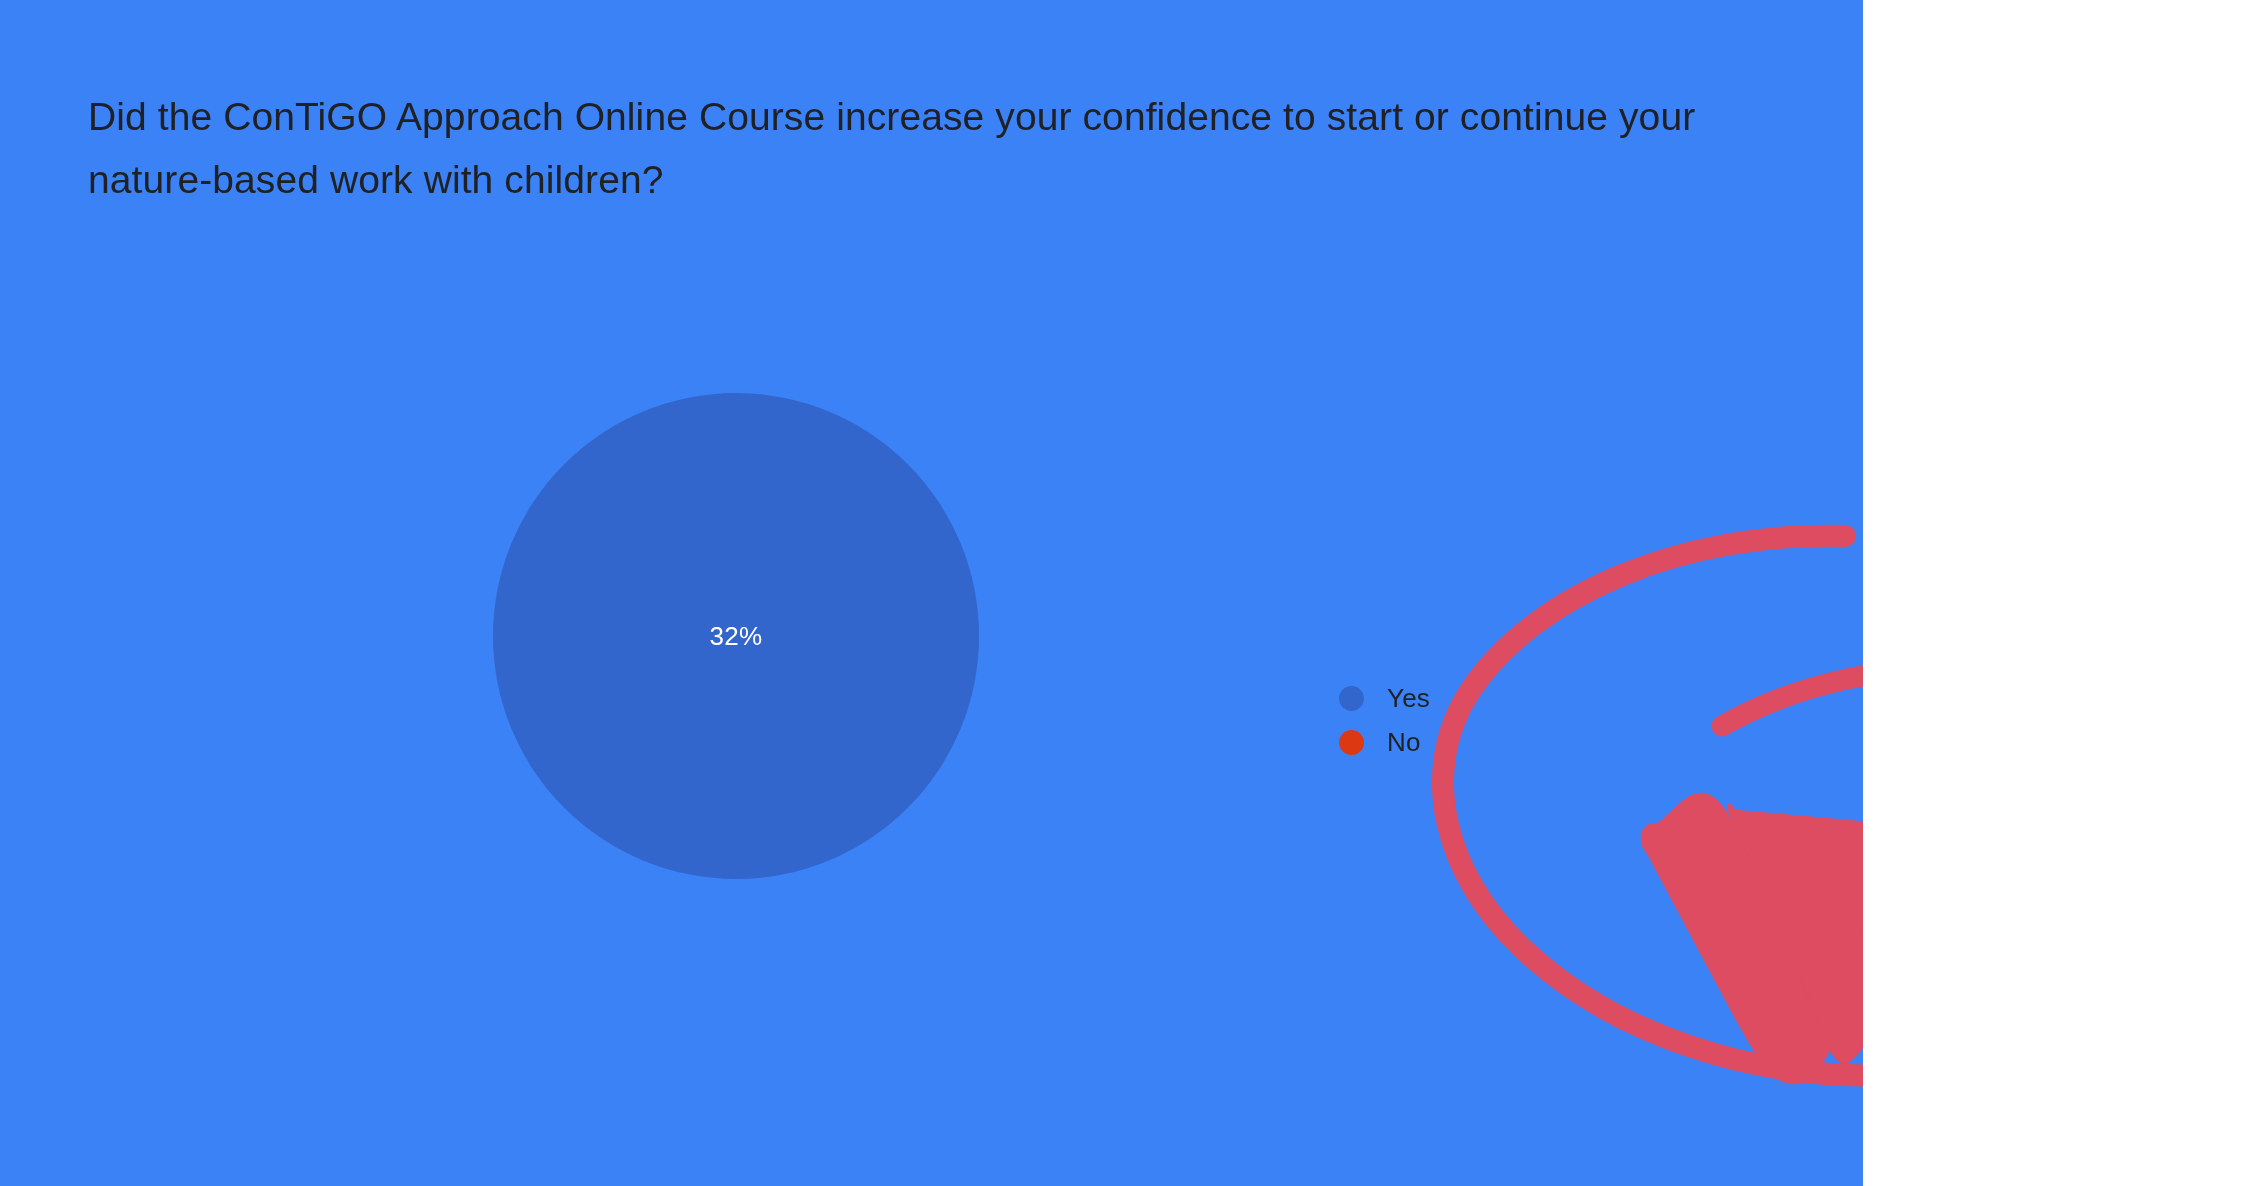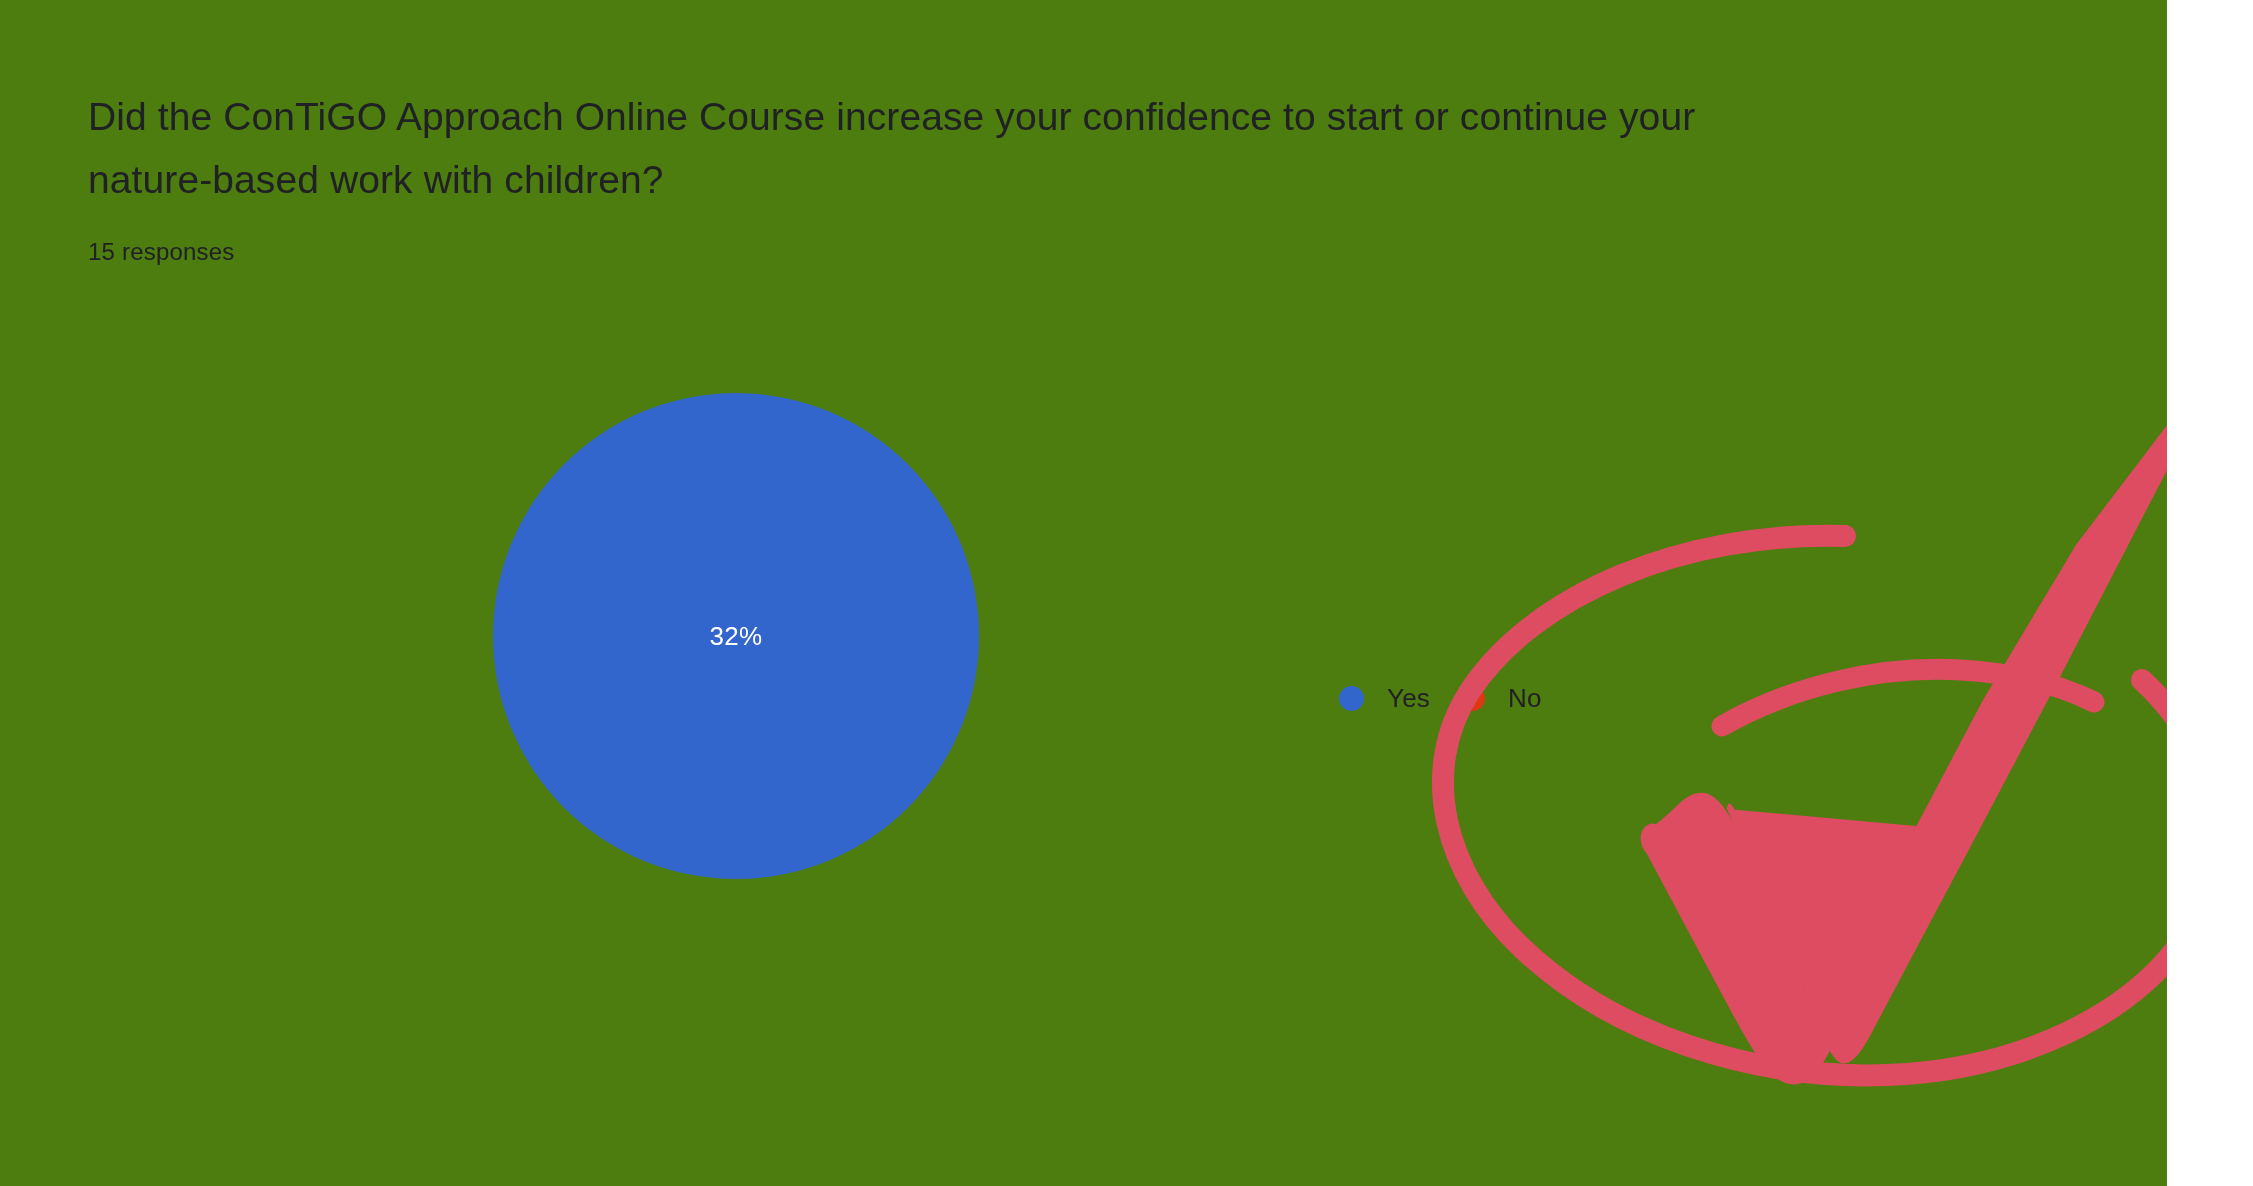--- a/index.html
+++ b/index.html
@@ -6,23 +6,23 @@
     margin: 0;
     padding: 0;
     background: #ffffff;
   }
   body {
     font-family: "Liberation Sans", sans-serif;
     -webkit-font-smoothing: antialiased;
   }
   #screen {
     position: relative;
-    width: 2167px;
+    width: 1863px;
     height: 1186px;
-    background: #4d7c0f;
+    background: #3b82f6;
     overflow: hidden;
   }
 
   
   #question-block {
     position: absolute;
     left: 88px;
     top: 85px;
     width: 1800px;
   }
@@ -80,22 +80,22 @@
     letter-spacing: .3px;
     pointer-events: none;
   }
 
   
   #legend {
     position: absolute;
     left: 1339px;
     top: 385px;
     display: flex;
-    flex-direction: row;
-    gap: 30px;
+    flex-direction: column;
+    gap: 18px;
   }
   .legend-row {
     display: flex;
     align-items: center;
     height: 26px;
   }
   .legend-swatch {
     width: 25px;
     height: 25px;
     border-radius: 50%;
@@ -123,21 +123,20 @@
     height: 100%;
   }
 </style>
 </head>
 <body>
 
 <div id="screen">
 
   <div id="question-block">
     <div id="question-title">Did the ConTiGO Approach Online Course increase your confidence to start or continue your nature-based work with children?</div>
-    <div id="response-count">15 responses</div>
   </div>
 
   <div id="chart-area">
 
     <div id="pie-wrap">
       <div id="pie-slice-yes"></div>
       <div id="pie-label-yes">32%</div>
     </div>
 
     <div id="legend">

